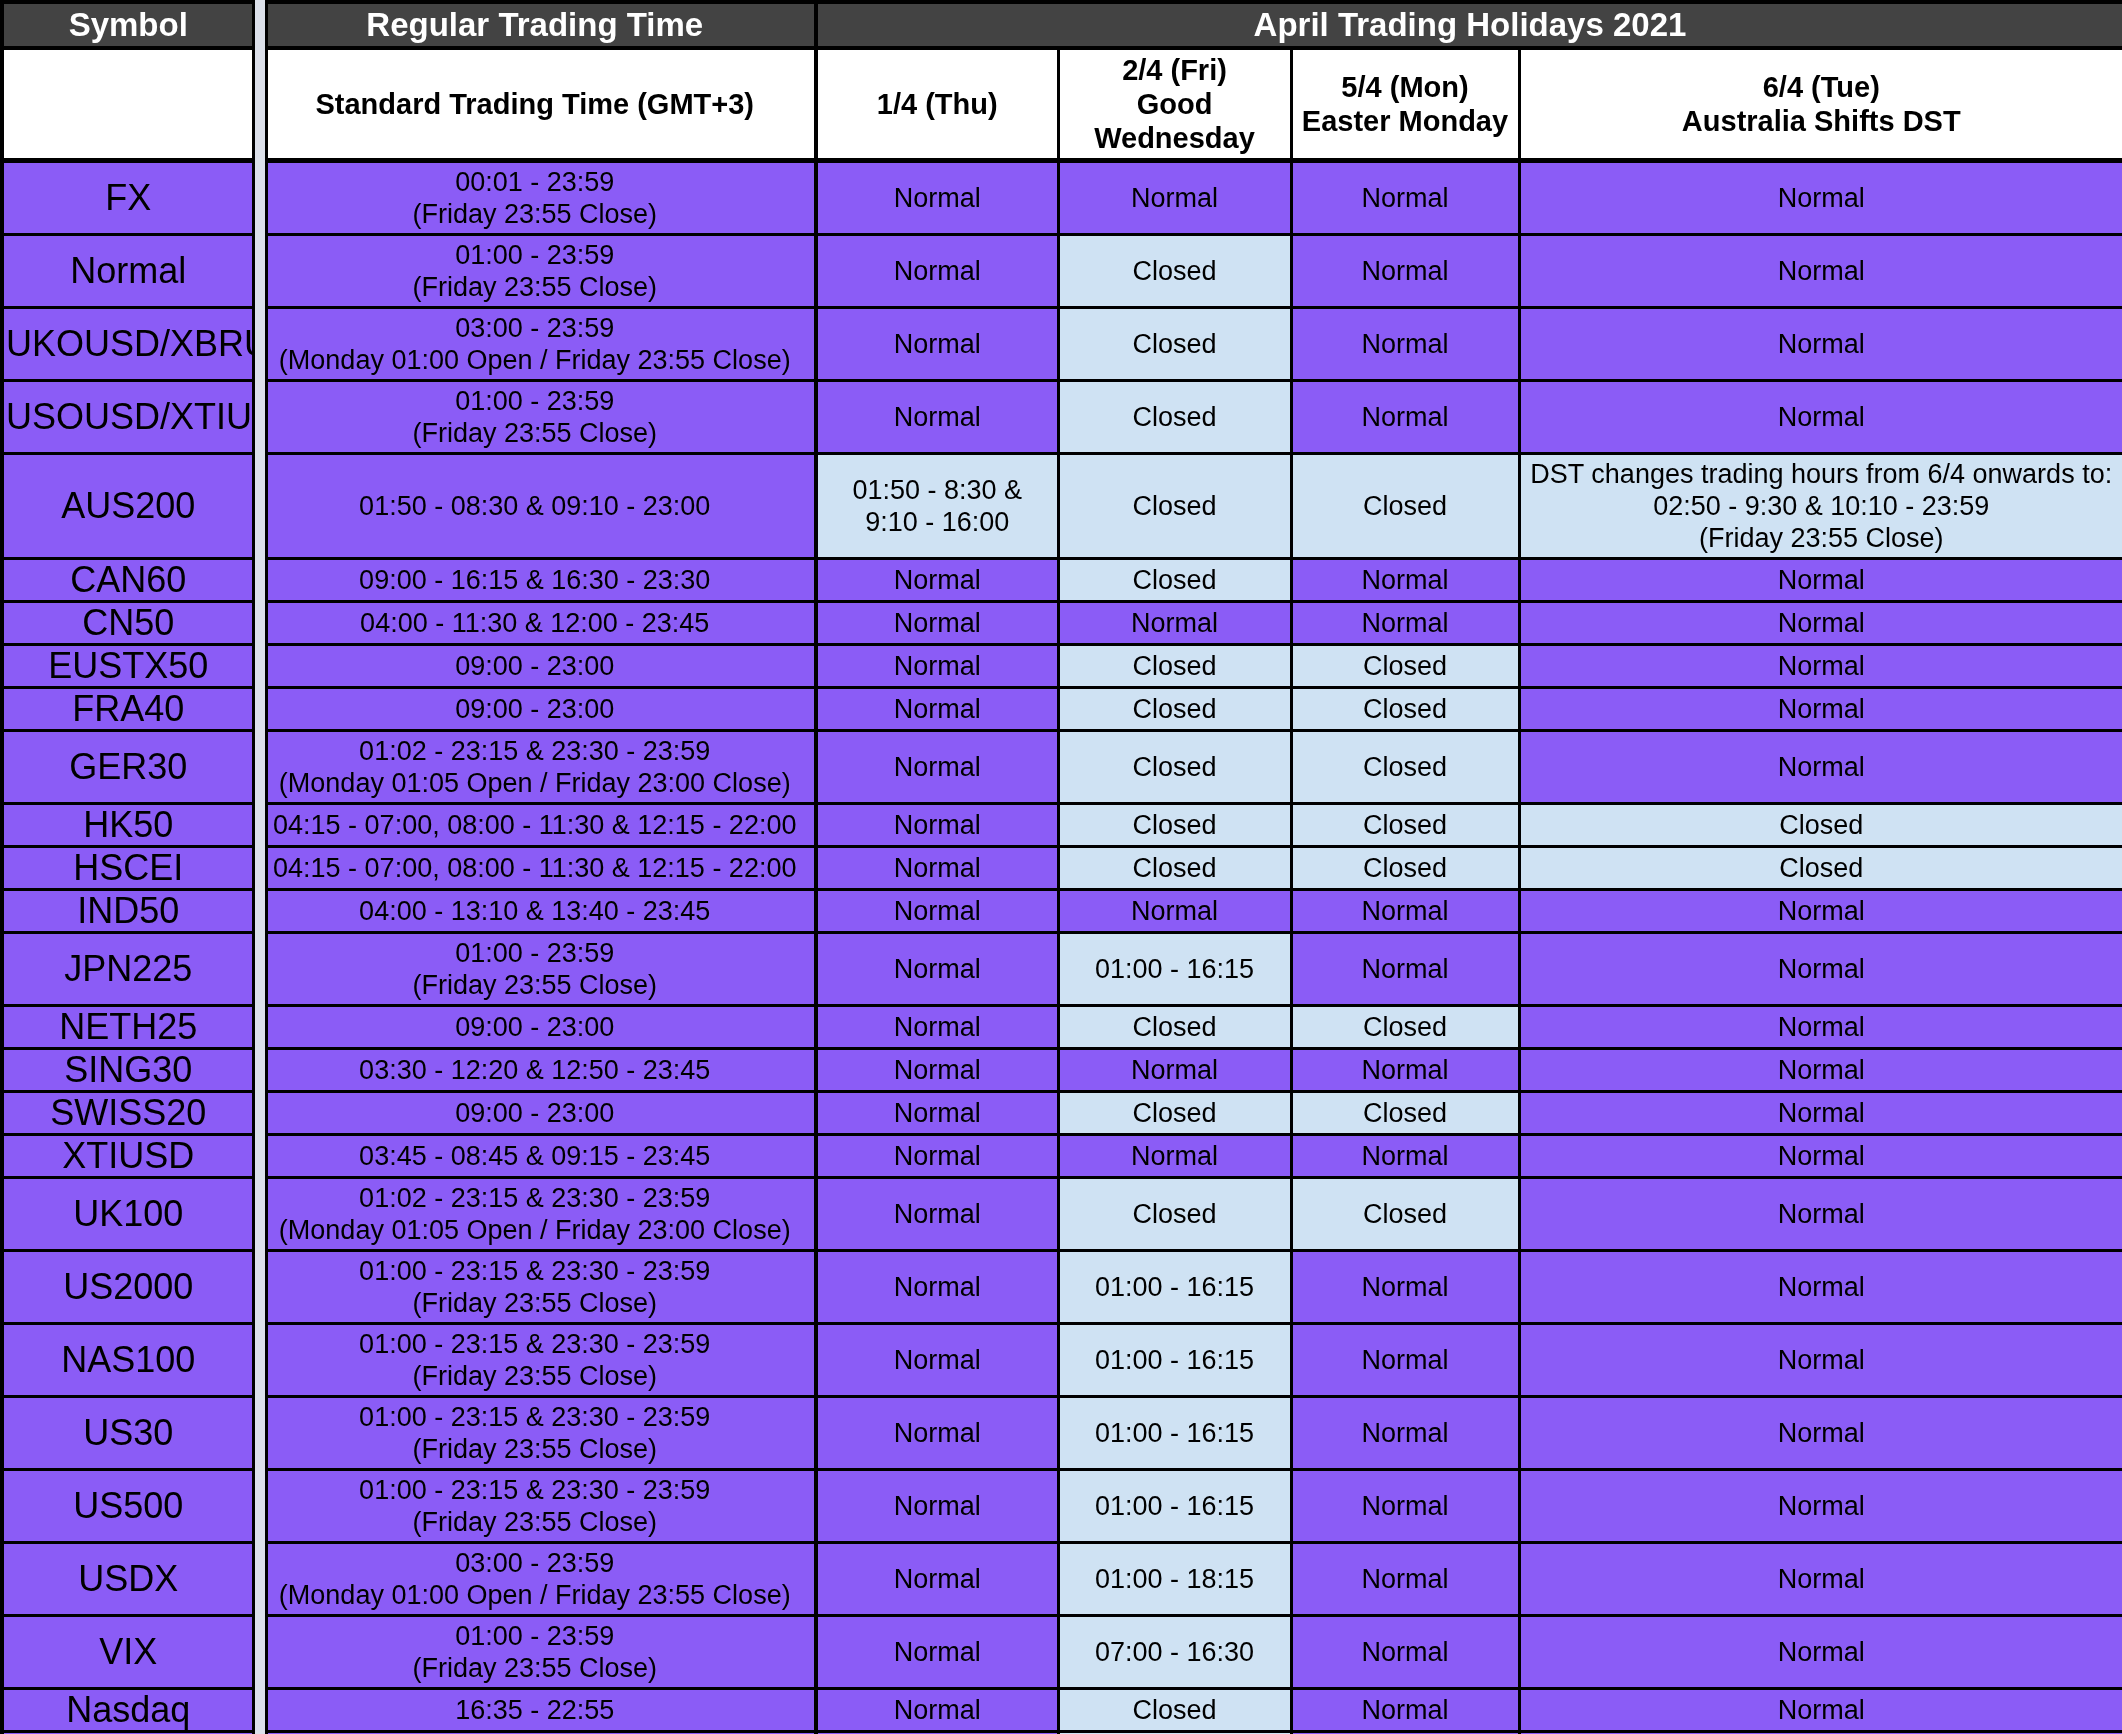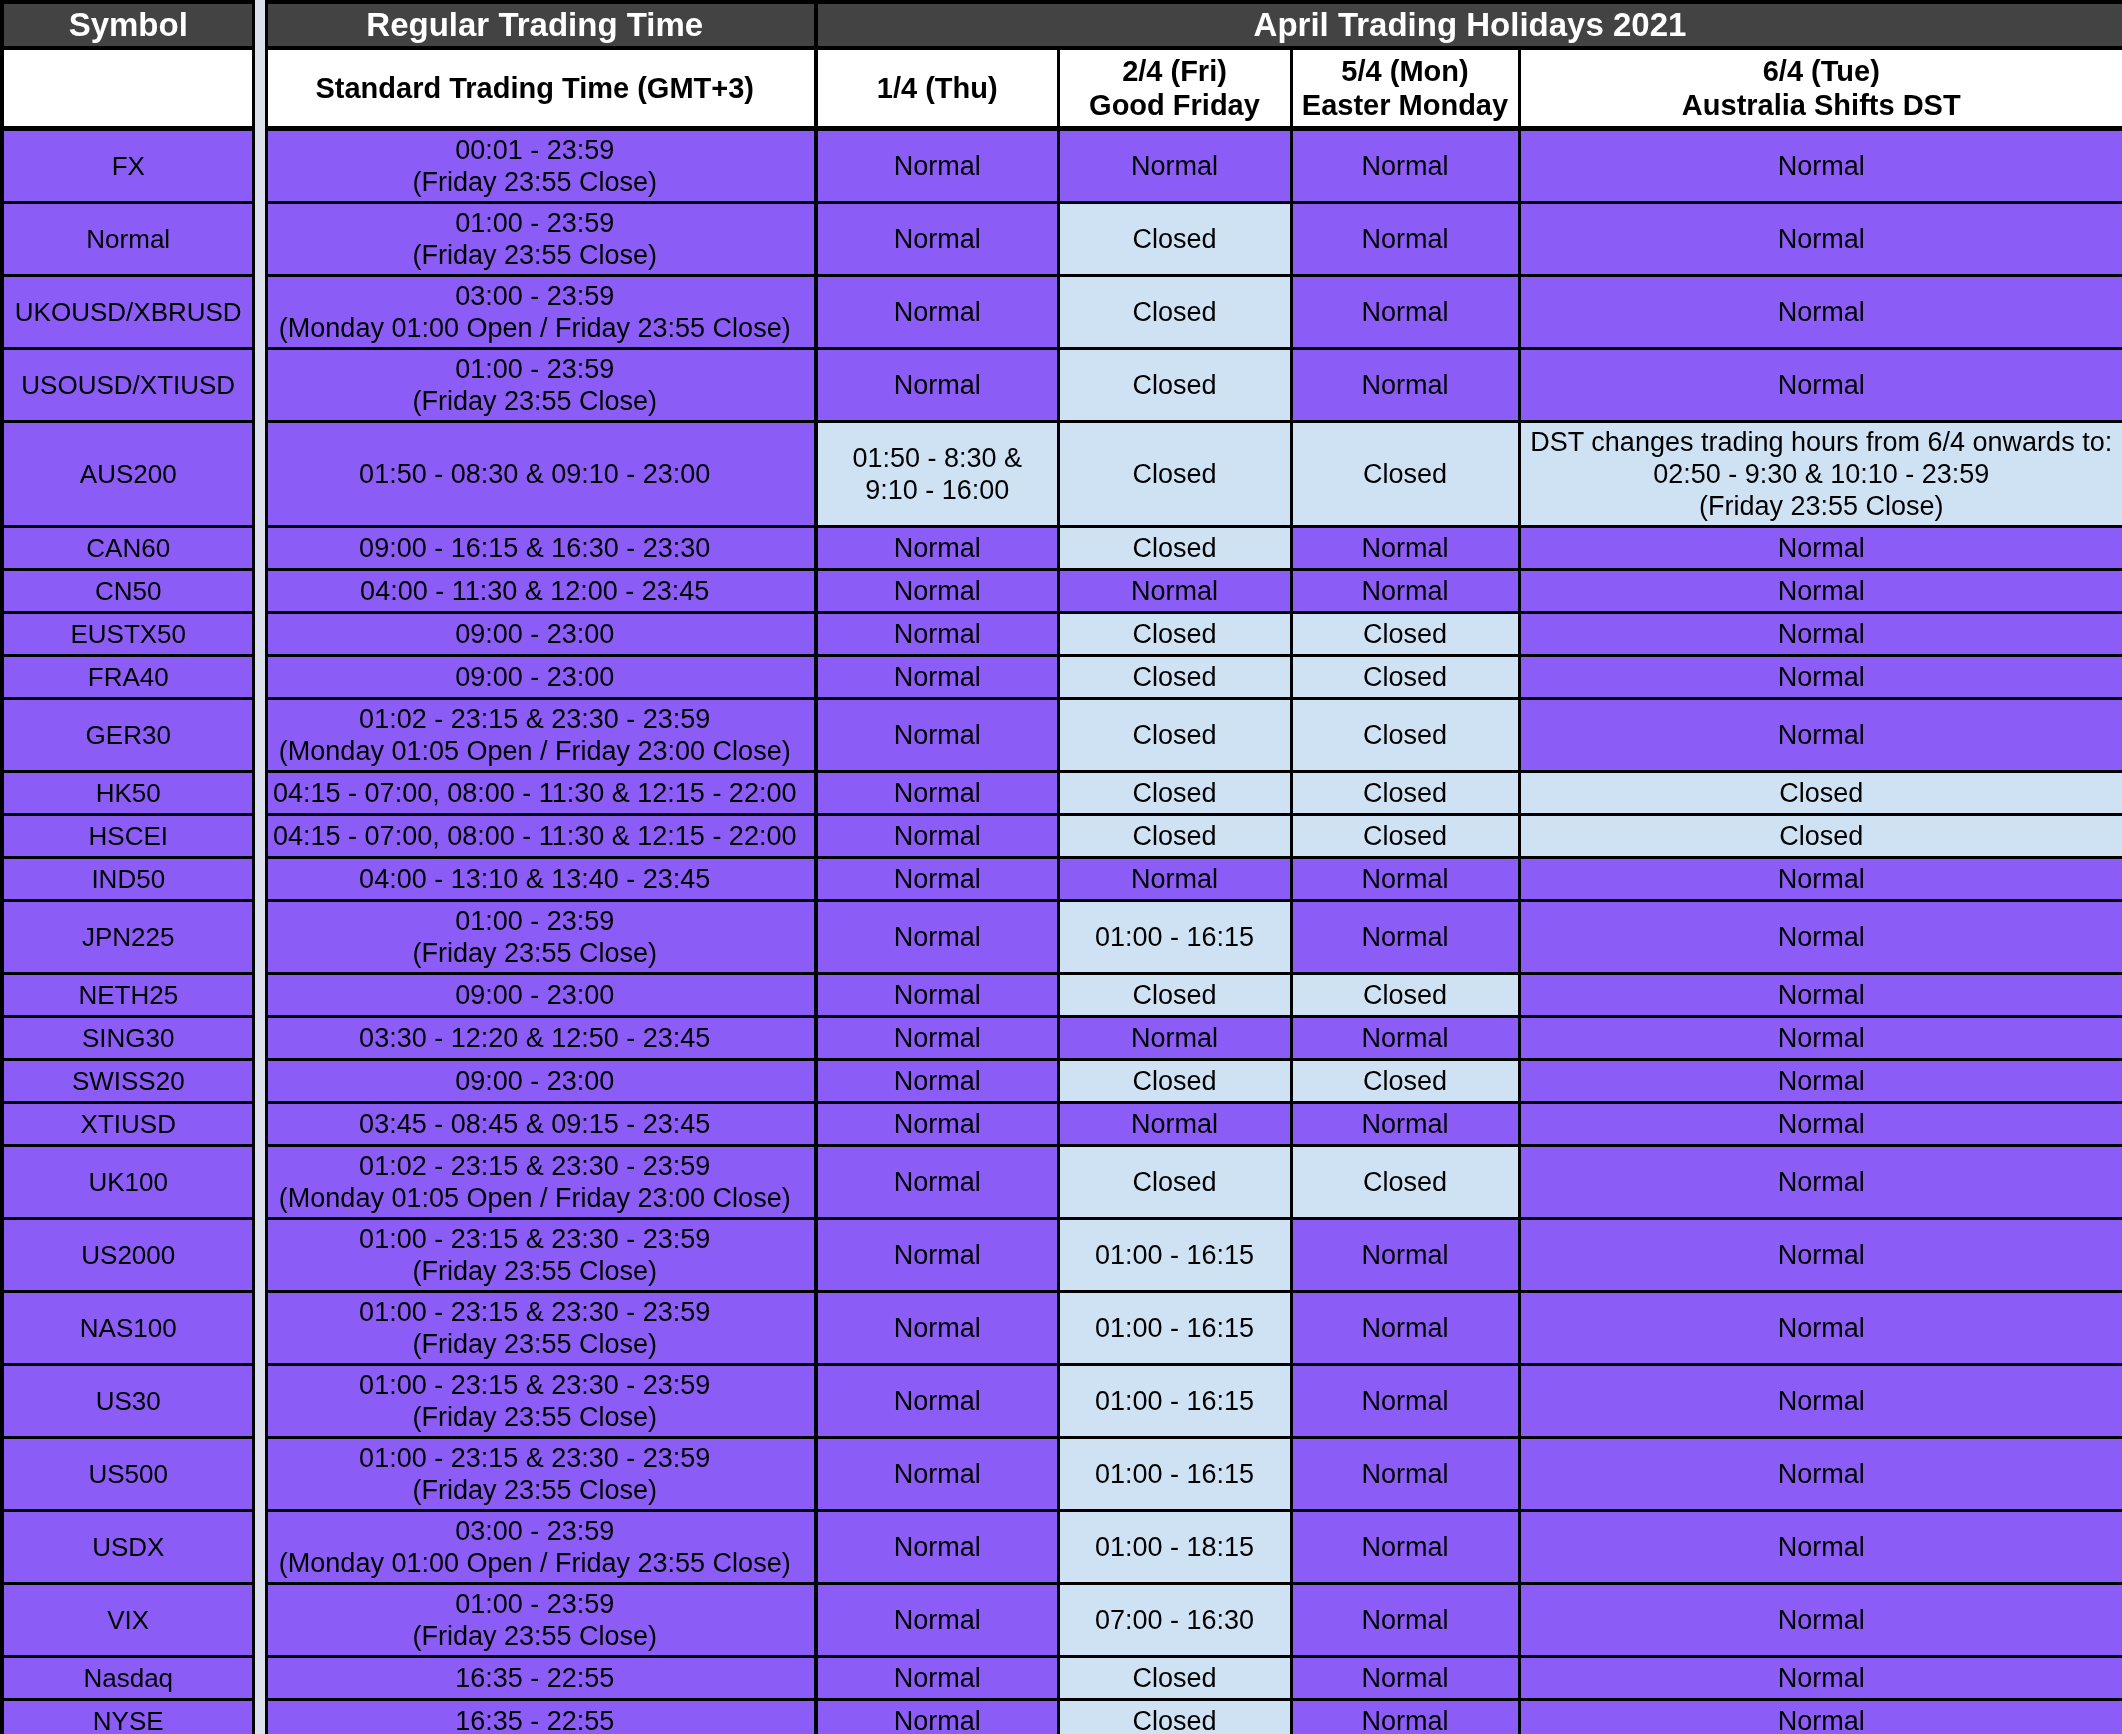--- a/index.html
+++ b/index.html
@@ -40,21 +40,21 @@
     line-height:36px;
   }
   tr.sub-row th{
     background:#ffffff;
     font-weight:bold;
     font-size:29px;
     line-height:34px;
     height:70px;
     border-bottom:5px solid var(--grid);
   }
-  td.sym{font-size:26px;}
+  td.sym{font-size:36px;}
   td.hol.hl{background:var(--highlight);margin-left:40px;}
   .hcol{border-left:4px solid var(--grid) !important;}
   .freeze-stripe{
     position:absolute;
     left:252px;top:0;
     width:10px;height:1734px;
     background:var(--divider-fill);
     border-left:3px solid var(--grid);
     border-right:3px solid var(--grid);
     pointer-events:none;
@@ -78,21 +78,21 @@
       <tr class="dark-row">
         <th>Symbol</th>
         <th>Regular Trading Time</th>
         <th colspan="4" class="hcol">April Trading Holidays 2021</th>
       </tr>
       <tr class="sub-row">
         <th></th>
         <th>Standard Trading Time (GMT+3)</th>
         <th class="hcol">1/4 (Thu)</th>
         <th>2/4 (Fri)
-Good Friday</th>
+Good Wednesday</th>
         <th>5/4 (Mon)
 Easter Monday</th>
         <th>6/4 (Tue)
 Australia Shifts DST</th>
       </tr>
     </thead>
     <tbody>
   <tr>
     <td class="sym">FX</td>
     <td class="time">00:01 - 23:59

